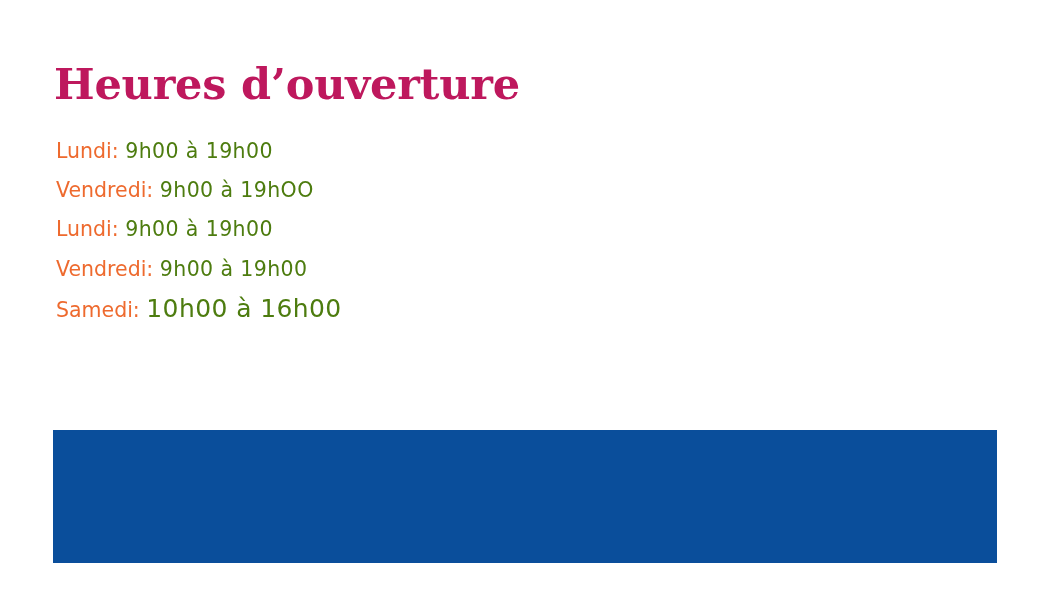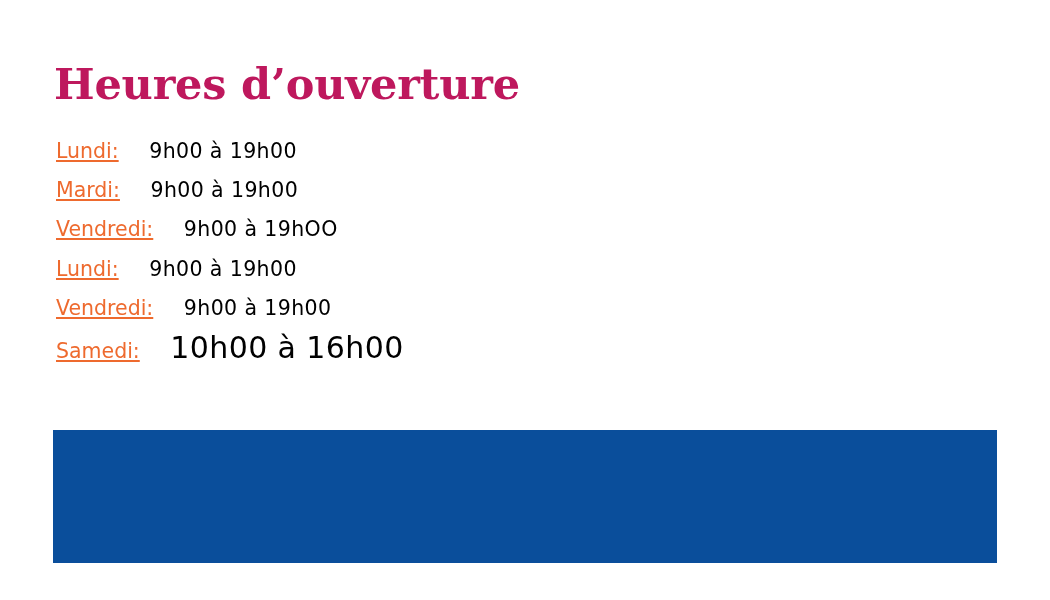--- a/index.html
+++ b/index.html
@@ -45,32 +45,31 @@
     height: 39.2px;
     line-height: 39.2px;
     white-space: nowrap;
     font-family: "DejaVu Sans", "Liberation Sans", sans-serif;
     font-size: 20.5px;
     font-weight: 400;
   }
 
   .day {
     color: #EE6A2E;
-    text-decoration: underline;
   }
 
   .time {
-    color: #000000;
-    margin-left: 24px;
+    color: #4d7c0f;
+    margin-left: 0;
     letter-spacing: 0.4px;
   }
 
   
   .hours-row.lg .time {
-    font-size: 30px;
+    font-size: 25px;
   }
 
   .banner {
     position: absolute;
     left: 53px;
     top: 430px;
     width: 944px;
     height: 133px;
     background: #0A4E9B;
   }
@@ -82,24 +81,20 @@
 
   <div class="title">Heures d’ouverture</div>
 
   <div class="hours-list">
 
     <div class="hours-row">
       <span class="day">Lundi:</span>
       <span class="time">9h00  à  19h00</span>
     </div>
 
-    <div class="hours-row">
-      <span class="day">Mardi:</span>
-      <span class="time">9h00  à  19h00</span>
-    </div>
 
     <div class="hours-row">
       <span class="day">Vendredi:</span>
       <span class="time">9h00  à  19hOO</span>
     </div>
 
     <div class="hours-row">
       <span class="day">Lundi:</span>
       <span class="time">9h00  à  19h00</span>
     </div>

